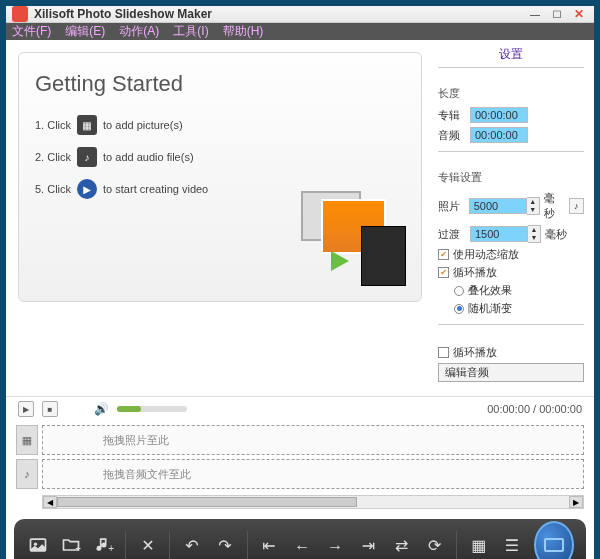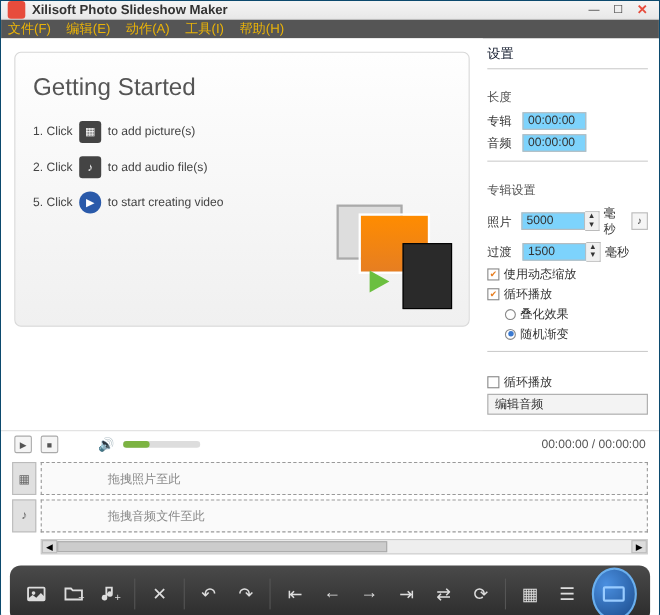--- a/index.html
+++ b/index.html
@@ -1,47 +1,47 @@
 <!DOCTYPE html>
 <html><head>
 <meta charset="utf-8">
 <style>
 * { margin: 0; padding: 0; box-sizing: border-box; font-family: "Microsoft YaHei", Arial, sans-serif; }
 body { background: #fff; width: 600px; height: 559px; overflow: hidden; }
 
-.window { width: 600px; height: 559px; border: 1px solid #0c4a6e; background: #fff; display: flex; flex-direction: column; }
+.window { width: 600px; height: 559px; border: 6px solid #0c4a6e; background: #fff; display: flex; flex-direction: column; }
 
 .titlebar { height: 24px; background: linear-gradient(#f5f5f5, #e8e8e8); border-bottom: 1px solid #ccc; display: flex; align-items: center; padding: 0 6px; font-size: 12px; }
 .titlebar .app-icon { width: 16px; height: 16px; background: #e74c3c; border-radius: 3px; margin-right: 6px; }
 .titlebar .title { flex: 1; font-weight: bold; color: #333; }
 .titlebar .win-btns { display: flex; gap: 4px; }
 .titlebar .win-btn { width: 18px; height: 16px; display: flex; align-items: center; justify-content: center; cursor: pointer; font-size: 10px; color: #333; }
 .titlebar .close-btn { color: #e74c3c; font-size: 12px; font-weight: bold; }
 
-.menubar { height: 24px; background: #555; display: flex; align-items: center; padding: 0 6px; font-size: 12px; color: #eab308; gap: 14px; }
+.menubar { height: 24px; background: #555; display: flex; align-items: center; padding: 0 6px; font-size: 12px; color: #f0abfc; gap: 14px; }
 .menubar .menu-item { cursor: pointer; }
 
 .content { flex: 1; display: flex; flex-direction: column; background: #fff; }
 
 .upper { flex: 1; display: flex; }
 
 .preview-area { flex: 1; background: #fff; padding: 12px; position: relative; }
 .card { background: linear-gradient(#fefefe, #f0f0f0); border-radius: 6px; border: 1px solid #d8d8d8; padding: 18px 16px; height: 250px; position: relative; overflow: hidden; }
 .card h1 { font-size: 22px; color: #555; font-weight: normal; margin-bottom: 18px; }
 .steps { font-size: 11px; color: #444; }
 .step-row { display: flex; align-items: center; gap: 6px; margin-bottom: 12px; }
 .step-icon { width: 20px; height: 20px; background: #444; border-radius: 3px; display: flex; align-items: center; justify-content: center; color: #fff; font-size: 10px; }
 .thumb-graphic { position: absolute; right: 10px; bottom: 10px; width: 120px; height: 100px; }
 .thumb-graphic .frame1 { position: absolute; width: 60px; height: 50px; background: #ddd; border: 2px solid #aaa; top: 0; left: 10px; }
 .thumb-graphic .frame2 { position: absolute; width: 65px; height: 55px; background: linear-gradient(#ff8c00,#e67e22); border: 2px solid #fff; top: 8px; left: 30px; }
 .thumb-graphic .filmstrip { position: absolute; width: 45px; height: 60px; background: #2a2a2a; bottom: 5px; right: 5px; border: 1px solid #000; }
 .thumb-graphic .arrow { position: absolute; left: 40px; bottom: 20px; width: 0; height: 0; border-left: 18px solid #6bbf3f; border-top: 10px solid transparent; border-bottom: 10px solid transparent; }
 
 .settings-panel { width: 160px; padding: 6px 10px 6px 4px; font-size: 12px; color: #333; }
-.settings-title { font-size: 12px; color: #0f172a; margin-bottom: 4px; }
+.settings-title { font-size: 12px; color: #4c1d95; margin-bottom: 4px; text-align: center; }
 .group { border-top: 1px solid #ccc; padding-top: 20px; margin-bottom: 8px; }
 .group-title { color: #555; font-size: 11px; margin-bottom: 4px; position: relative; top: -2px; }
 .field-row { display: flex; align-items: center; gap: 4px; margin-bottom: 4px; font-size: 11px; }
 .field-row .label { width: 28px; }
 .field-row .value { border: 1px solid #bbb; padding: 1px 4px; background: #7dd3fc; min-width: 58px; font-size: 11px; }
 .spinner-box { display: flex; align-items: center; }
 .spinner-box .value { width: 44px; }
 .spinner-box .spin { display: flex; flex-direction: column; border: 1px solid #bbb; border-left: none; }
 .spinner-box .spin span { width: 12px; height: 8px; font-size: 7px; line-height: 7px; text-align: center; background: #f0f0f0; cursor: pointer; }
 .note-btn { width: 16px; height: 16px; border: 1px solid #bbb; background: #f5f5f5; display: flex; align-items: center; justify-content: center; font-size: 9px; cursor: pointer; }

